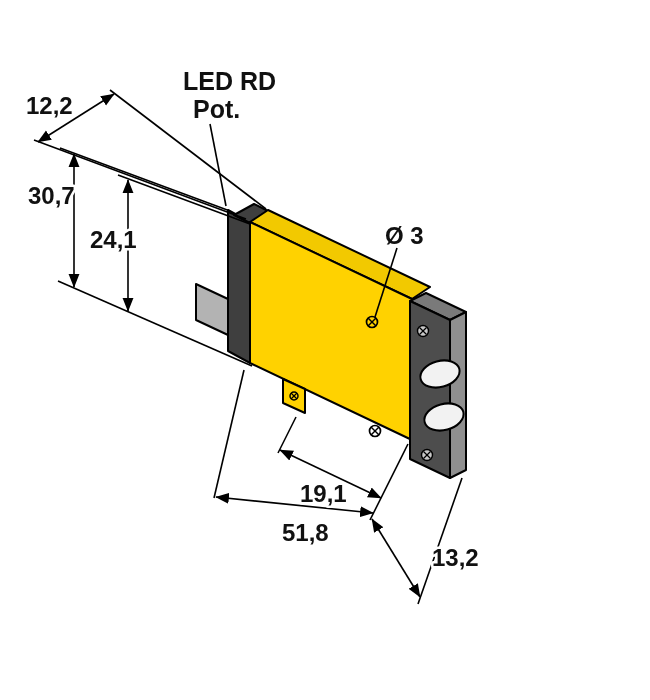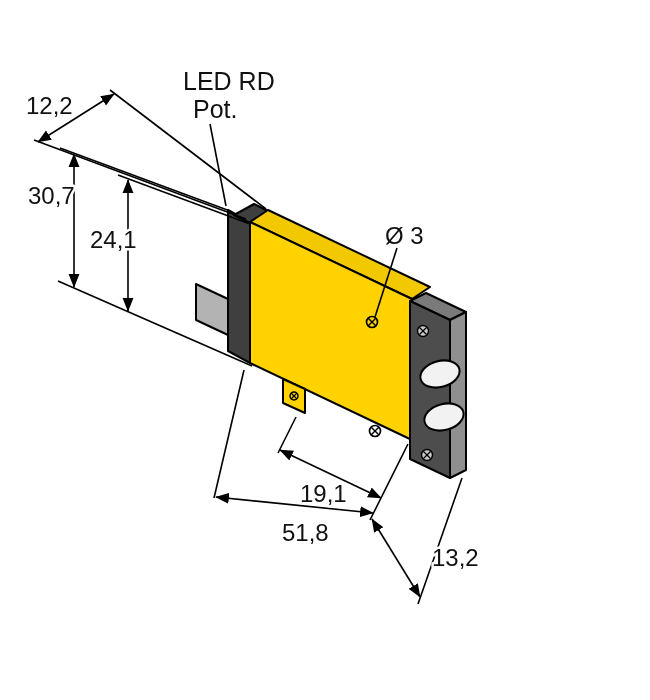--- a/index.html
+++ b/index.html
@@ -2,20 +2,21 @@
 <html style="--c-housing: #FFD200; --c-housing_shade: #F2C900; --c-bracket: #3F3F3F; --c-block: #B3B3B3; --c-bezel_dark: #4D4D4D; --c-bezel_light: #8F8F8F; --c-lens: #F2F2F2; --c-line: #000000; --c-background: #FFFFFF;"><head>
 <meta charset="utf-8">
 <style>
   html,body{margin:0;padding:0;background:#fff;}
   .canvas{
     position:relative;
     width:650px;height:632px;
     background:var(--c-background,#fff);
     font-family:"Liberation Sans",sans-serif;
     overflow:hidden;
+    font-weight:bold;
   }
   svg{display:block;}
   .outline{stroke:#000;stroke-width:2;stroke-linejoin:round;}
   .thin{stroke:#000;stroke-width:1.6;fill:none;}
   .dimline{stroke:#000;stroke-width:1.6;fill:none;}
   .f-housing{fill:var(--c-housing,#FFD200);}
   .f-housing-shade{fill:var(--c-housing_shade,#F0C400);}
   .f-bracket{fill:var(--c-bracket,#3F3F3F);}
   .f-block{fill:var(--c-block,#B3B3B3);}
   .f-bezel-dark{fill:var(--c-bezel_dark,#4D4D4D);}

